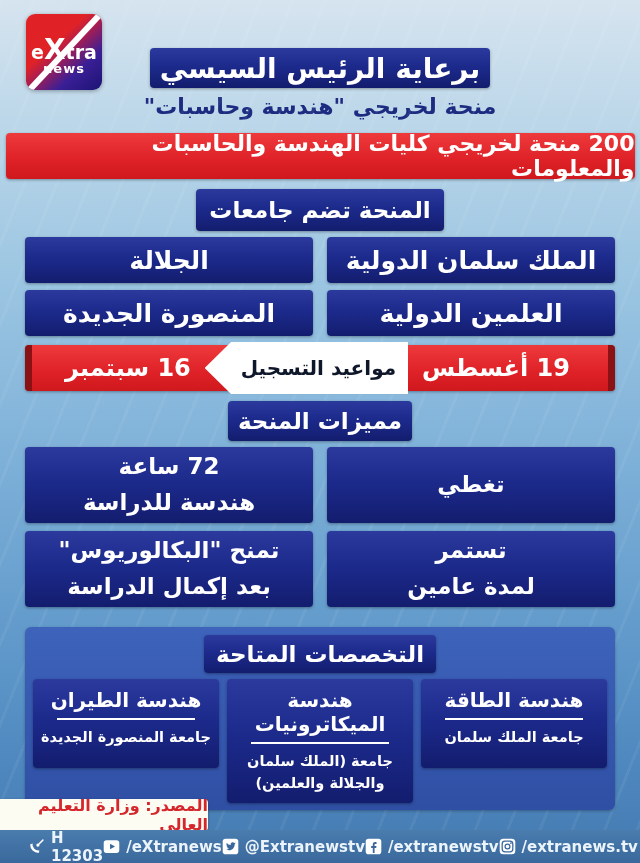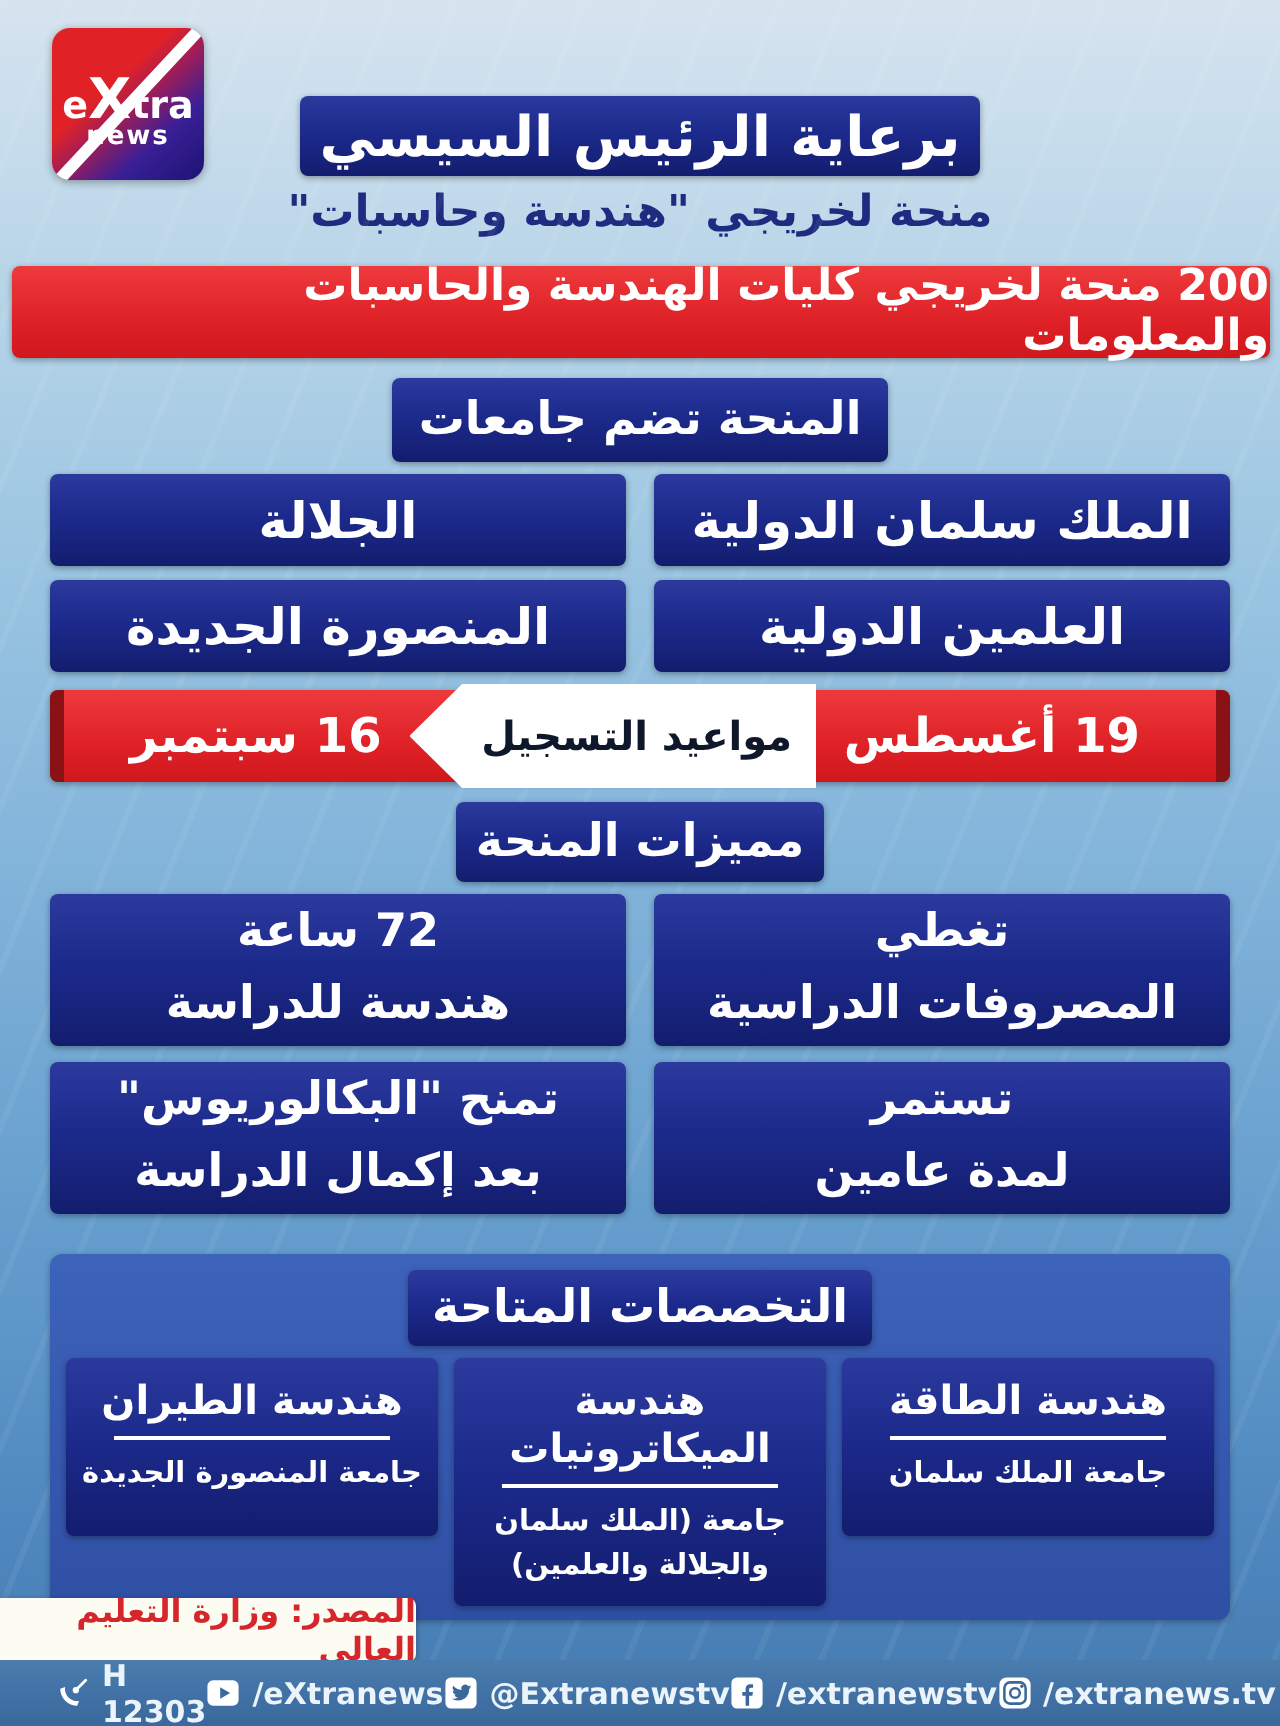--- a/index.html
+++ b/index.html
@@ -143,21 +143,20 @@
     <span class="dates-label">مواعيد التسجيل</span>
     <span class="date-text">16 سبتمبر</span>
   </div>
 
   <div class="navy center-flex section-header hdr-features">
     <span>مميزات المنحة</span>
   </div>
   <div class="grid grid-features">
     <div class="navy feature-card">
       <span>تغطي</span>
-      <span>المصروفات الدراسية</span>
     </div>
     <div class="navy feature-card">
       <span>72 ساعة</span>
       <span>هندسة للدراسة</span>
     </div>
     <div class="navy feature-card">
       <span>تستمر</span>
       <span>لمدة عامين</span>
     </div>
     <div class="navy feature-card">

